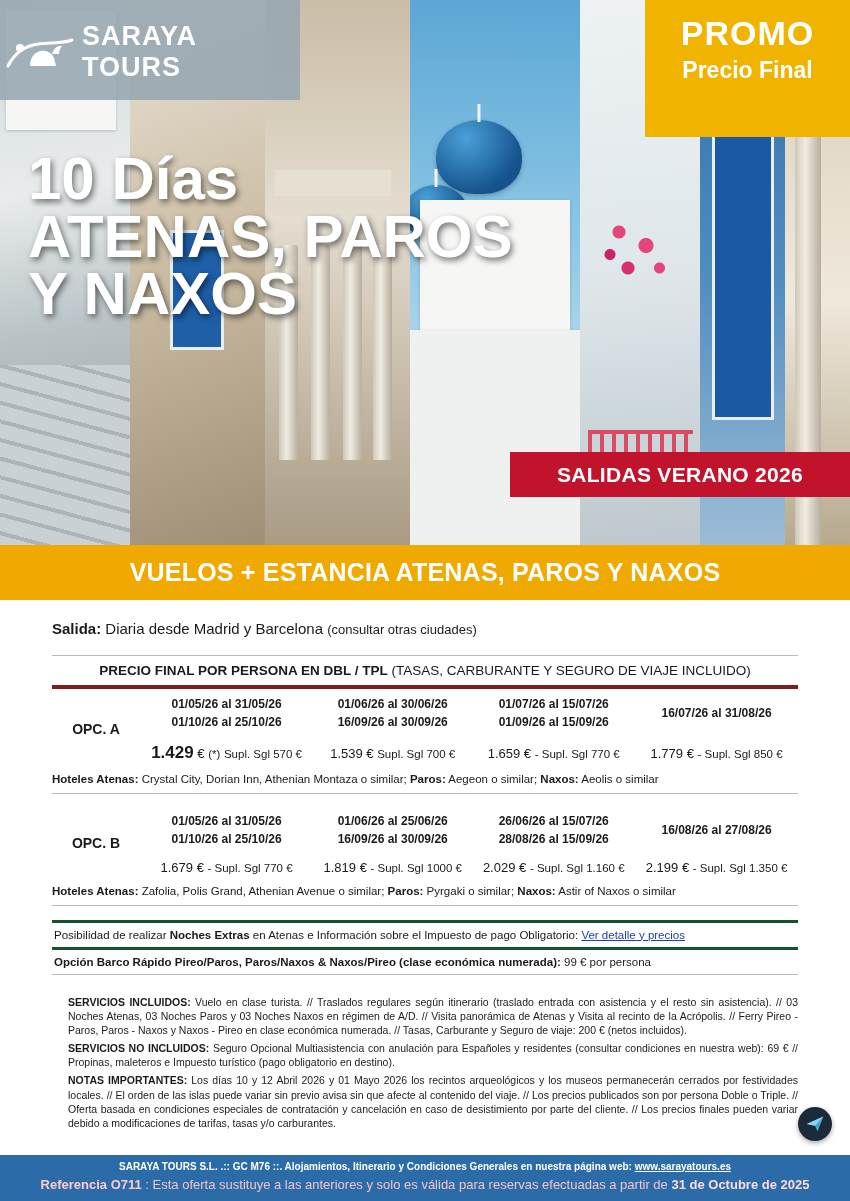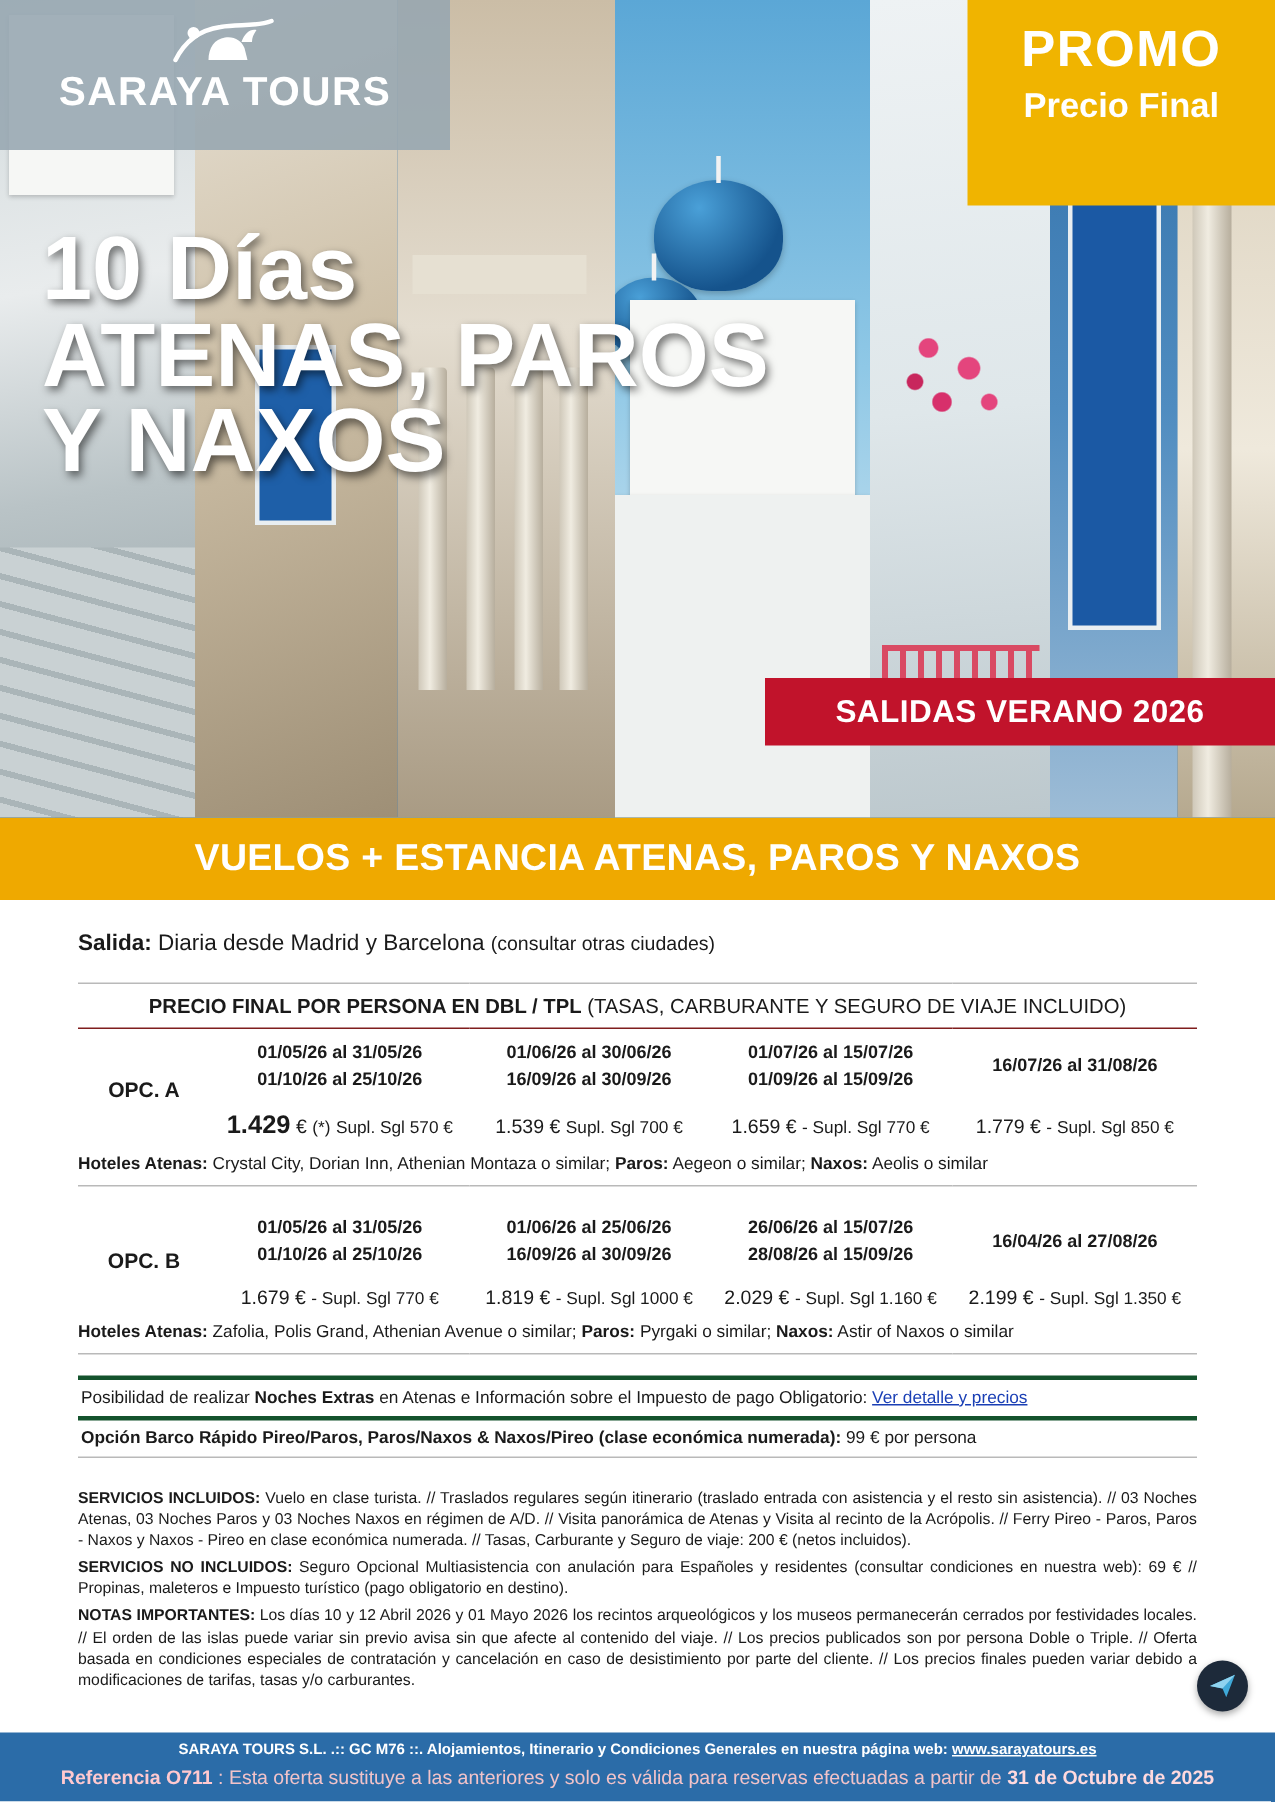--- a/index.html
+++ b/index.html
@@ -59,21 +59,21 @@
   .railing { position:absolute; height:46px; background:
       repeating-linear-gradient(90deg,#d94a63 0 4px, transparent 4px 12px);
       border-top:4px solid #d94a63; border-bottom:4px solid #d94a63; }
   .steps { position:absolute; left:0; bottom:0; width:130px; height:180px;
     background: repeating-linear-gradient(195deg,#c9d1d3 0 14px,#aab5b8 14px 18px); }
 
   
   .logo-block {
     position:absolute; left:0; top:0; width:300px; height:100px;
     background: rgba(150,166,176,.88);
-    display:flex; flex-direction:column; align-items:center; justify-content:flex-start;
+    display:flex; flex-direction:row; align-items:center; justify-content:flex-start;
     padding-top:6px;
   }
   .logo-mark { width:82px; height:42px; position:relative; }
   .logo-text { color:#ffffff; font-size:27px; font-weight:bold; letter-spacing:1px; margin-top:-2px;}
 
   .hero-title {
     position:absolute; left:28px; top:150px; width:620px;
     color:#ffffff; font-weight:bold; line-height:.96;
     text-shadow: 2px 3px 6px rgba(0,0,0,.55);
   }
@@ -107,41 +107,41 @@
   .content { padding: 0 0 0 0; }
   .offer-title {
     text-align:center; font-size:21px; font-weight:bold; margin:26px 0 0 0; color:#111;
   }
   .salida-line { margin:20px 0 0 52px; font-size:15px; }
   .salida-line b { font-weight:bold; }
   .salida-line .small { font-size:13px; }
 
   table.price { width:746px; margin:18px 0 0 52px; border-collapse:collapse; }
   .hdr-row td {
-    border-top:1px solid #b9b9b9; border-bottom:1px solid #7f1d1d;
+    border-top:1px solid #b9b9b9; border-bottom:4px solid #7f1d1d;
     padding:7px 4px; text-align:center; font-size:13.5px;
   }
   .hdr-row b { font-size:13.5px; }
   .opc-cell { width:88px; text-align:center; font-weight:bold; font-size:14px; }
   .dates-cell { text-align:center; font-size:12px; font-weight:bold; line-height:1.5; padding:6px 2px;}
   .price-cell { text-align:center; font-size:13px; padding:6px 2px; }
   .price-cell .big { font-size:17px; font-weight:bold; }
   .price-cell .supl { font-size:11.5px; }
   .hotels { font-size:11.5px; padding:4px 0 8px 0; }
   .hotels b { font-weight:bold; }
   .rule { border-bottom:1px solid #b9b9b9; }
 
   .note-box { width:746px; margin:14px 0 0 52px; font-size:11.5px; }
   .note-box .line { border-top:3px solid #14532d; padding:6px 2px; }
   .note-box .line:last-child { border-bottom:1px solid #b9b9b9; }
   .note-box a { color:#1a3fb5; text-decoration:underline; }
   .note-box b { font-weight:bold; }
 
   .terms { width:746px; margin:20px 0 0 52px; font-size:10.5px; line-height:1.35; text-align:justify; }
-  .terms p { margin:0 0 4px 0; }
+  .terms p { margin:0 0 4px 16px; }
   .terms b { font-weight:bold; }
 
   .footer {
     position:absolute; left:0; bottom:0; width:850px; height:46px;
     background:#2b6ca8; color:#ffffff; text-align:center; padding-top:6px;
   }
   .footer .l1 { font-size:10px; font-weight:bold; }
   .footer .l1 a { color:#ffffff; text-decoration:underline; }
   .footer .l2 { font-size:13px; margin-top:5px; color:#f2c3c9; }
   .footer .l2 b { color:#ffd9de; }
@@ -298,21 +298,21 @@
       </td>
       <td class="dates-cell">
         <div>01/06/26 al 25/06/26</div>
         <div>16/09/26 al 30/09/26</div>
       </td>
       <td class="dates-cell">
         <div>26/06/26 al 15/07/26</div>
         <div>28/08/26 al 15/09/26</div>
       </td>
       <td class="dates-cell">
-        <div>16/04/26 al 27/08/26</div>
+        <div>16/08/26 al 27/08/26</div>
       </td>
     </tr>
     <tr>
       <td class="price-cell">
         <span>1.679</span>
         <span>€</span>
         <span class="supl">- Supl. Sgl 770 €</span>
       </td>
       <td class="price-cell">
         <span>1.819</span>

